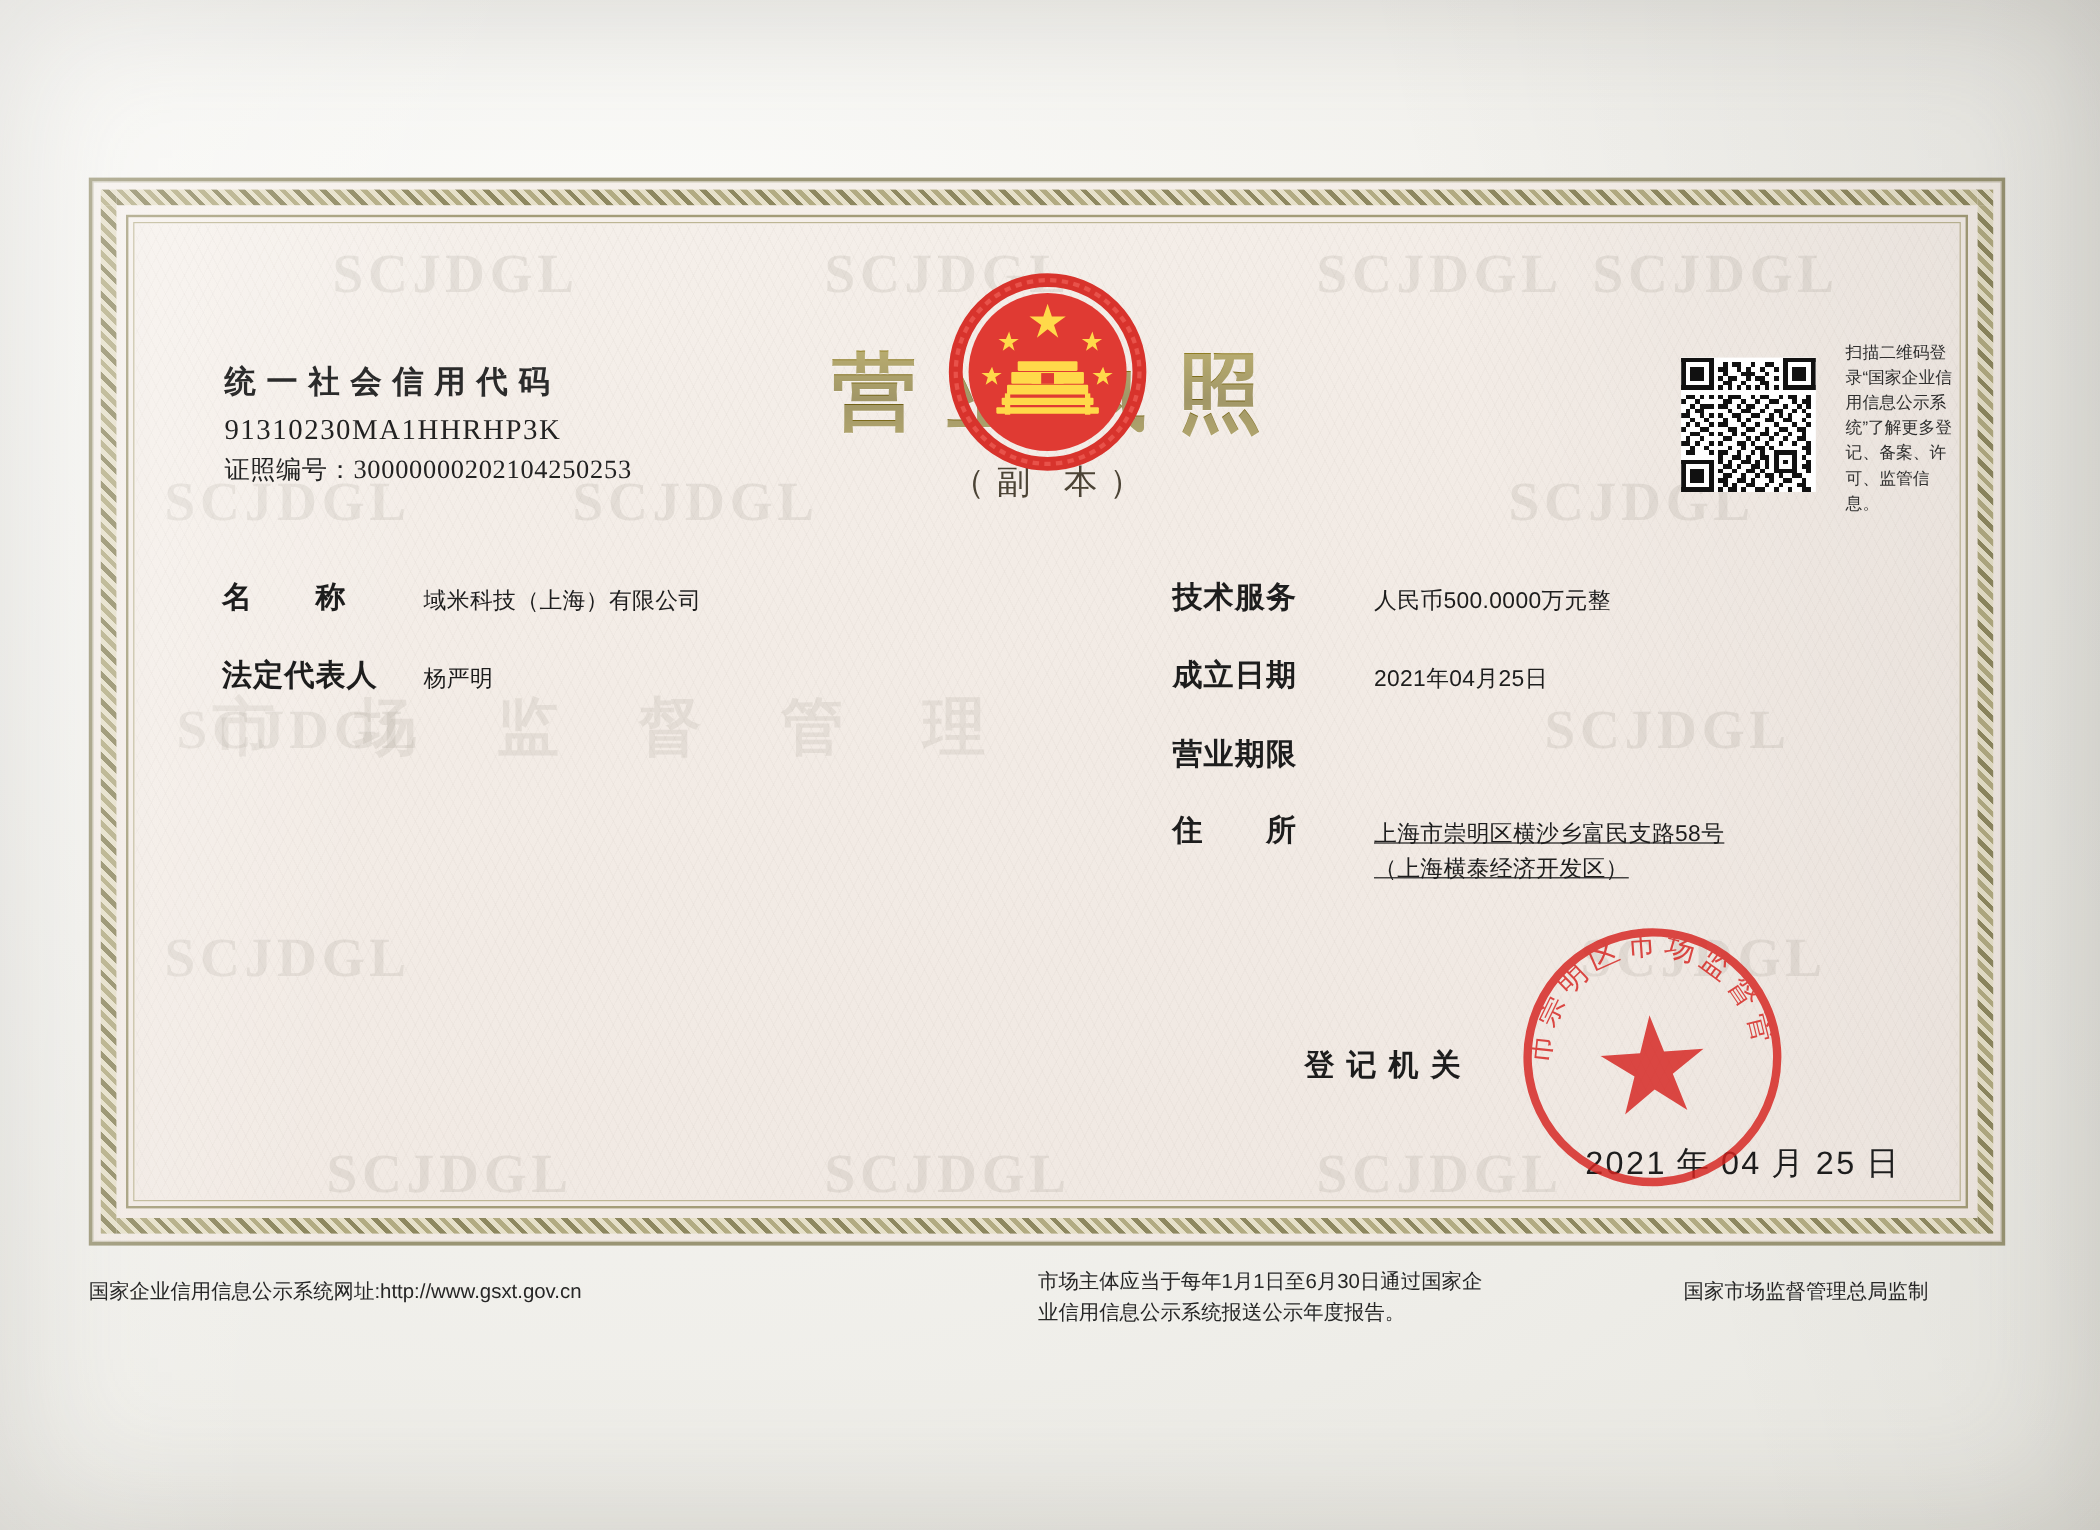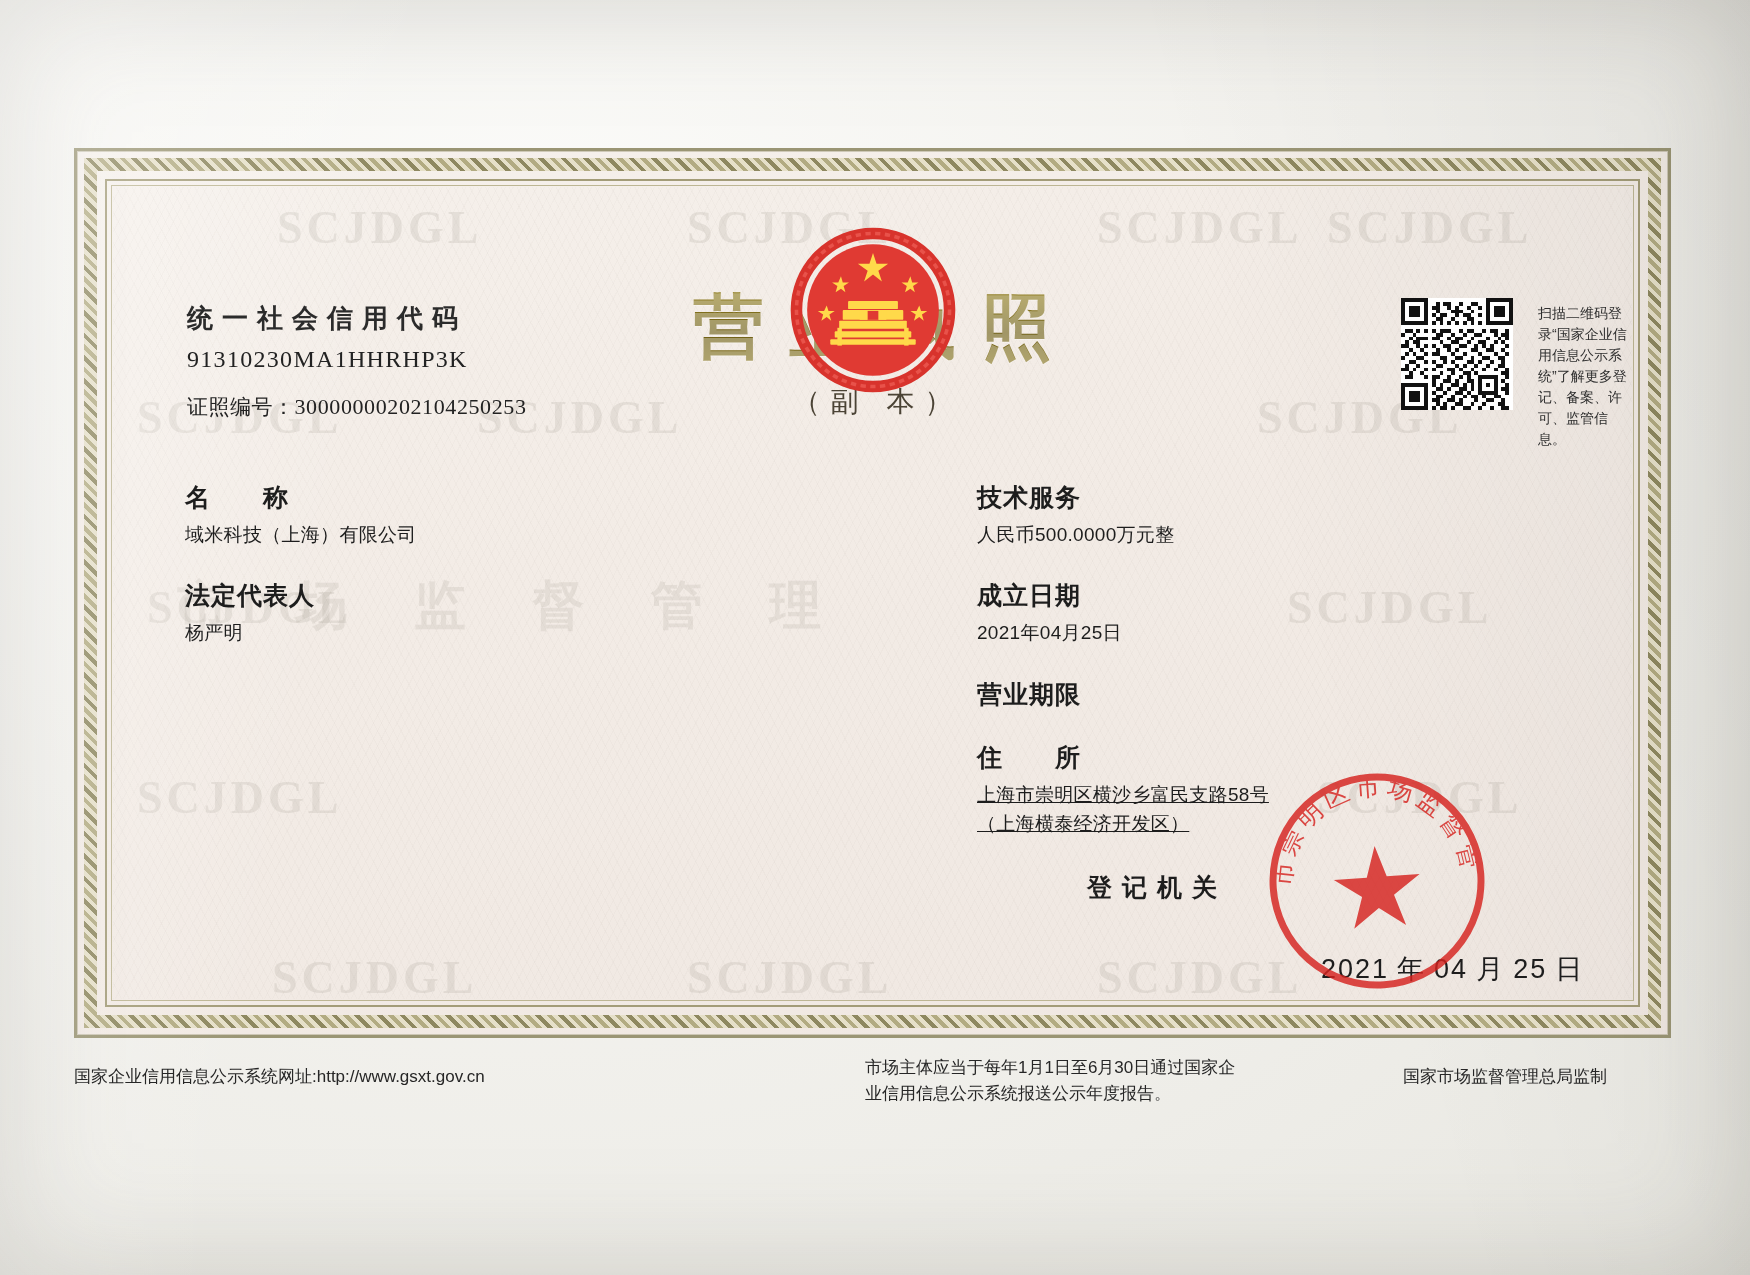--- a/index.html
+++ b/index.html
@@ -161,21 +161,21 @@
     color:#2b2b2b;
   }
   .code-value{
     margin-top: 10px;
     font-family:"Liberation Serif", serif;
     font-size: 24px;
     letter-spacing: 1.3px;
     color:#222;
   }
   .cert-no{
-    margin-top: 20px;
+    margin-top: 4px;
     font-family:"Liberation Sans", sans-serif;
     font-size: 21px;
     color:#222;
     letter-spacing: .5px;
   }
   .cert-no .num{
     font-family:"Liberation Serif", serif;
     font-size: 22px;
     letter-spacing: .6px;
   }
@@ -188,42 +188,41 @@
     z-index:5;
   }
   #qr{
     width: 112px; height: 112px;
     display:block;
     background:#fff;
   }
   #qr-text{
     position:absolute;
     right: 36px;
-    top: 152px;
+    top: 132px;
     width: 94px;
     font-family:"Liberation Sans", sans-serif;
     font-size: 14px;
     line-height: 1.5;
     color:#2e2e2e;
     z-index:5;
   }
 
   
   .col{
     position:absolute;
     z-index:5;
   }
   #left-col{ left: 108px; top: 330px; width: 740px; }
   #right-col{ left: 900px; top: 330px; width: 600px; }
 
   .field{
     display:flex;
     align-items:flex-start;
     margin-bottom: 30px;
-    flex-direction: column;
   }
   .f-label{
     flex: 0 0 auto;
     width: 168px;
     font-family:"Liberation Sans", sans-serif;
     font-size: 25px;
     font-weight:bold;
     color:#1d1d1d;
     letter-spacing: 1px;
   }

